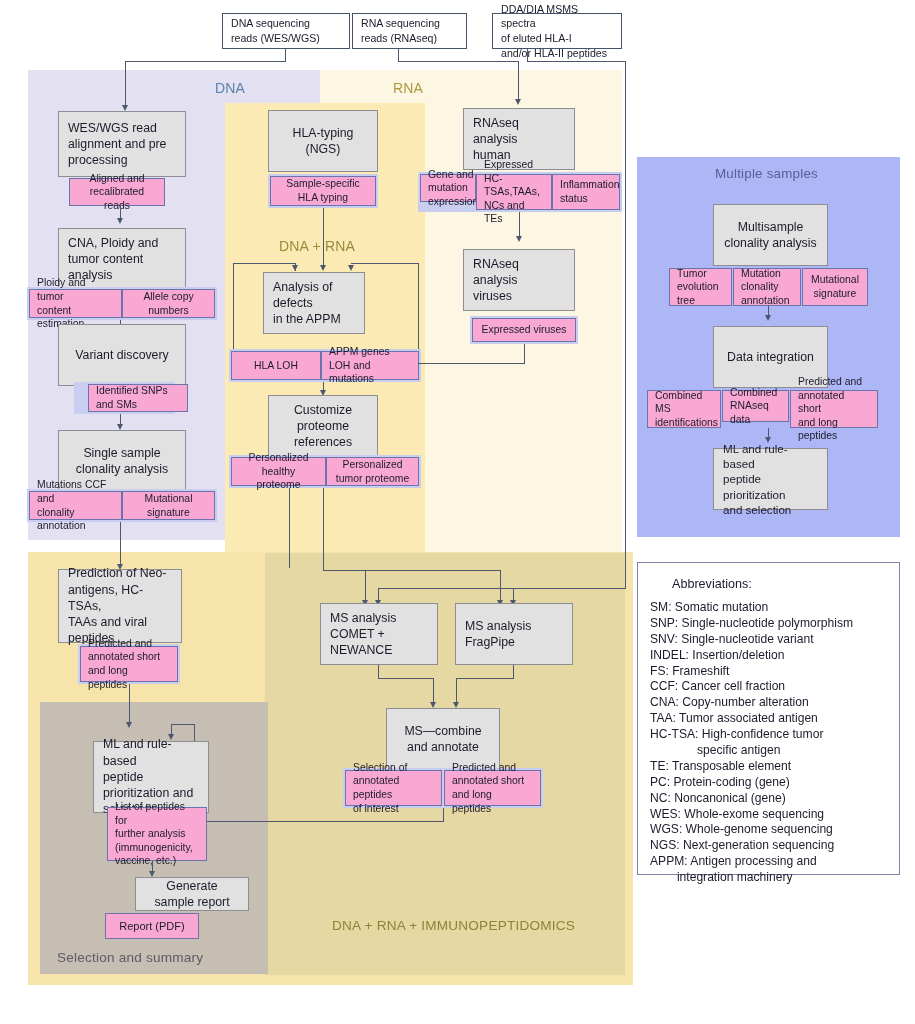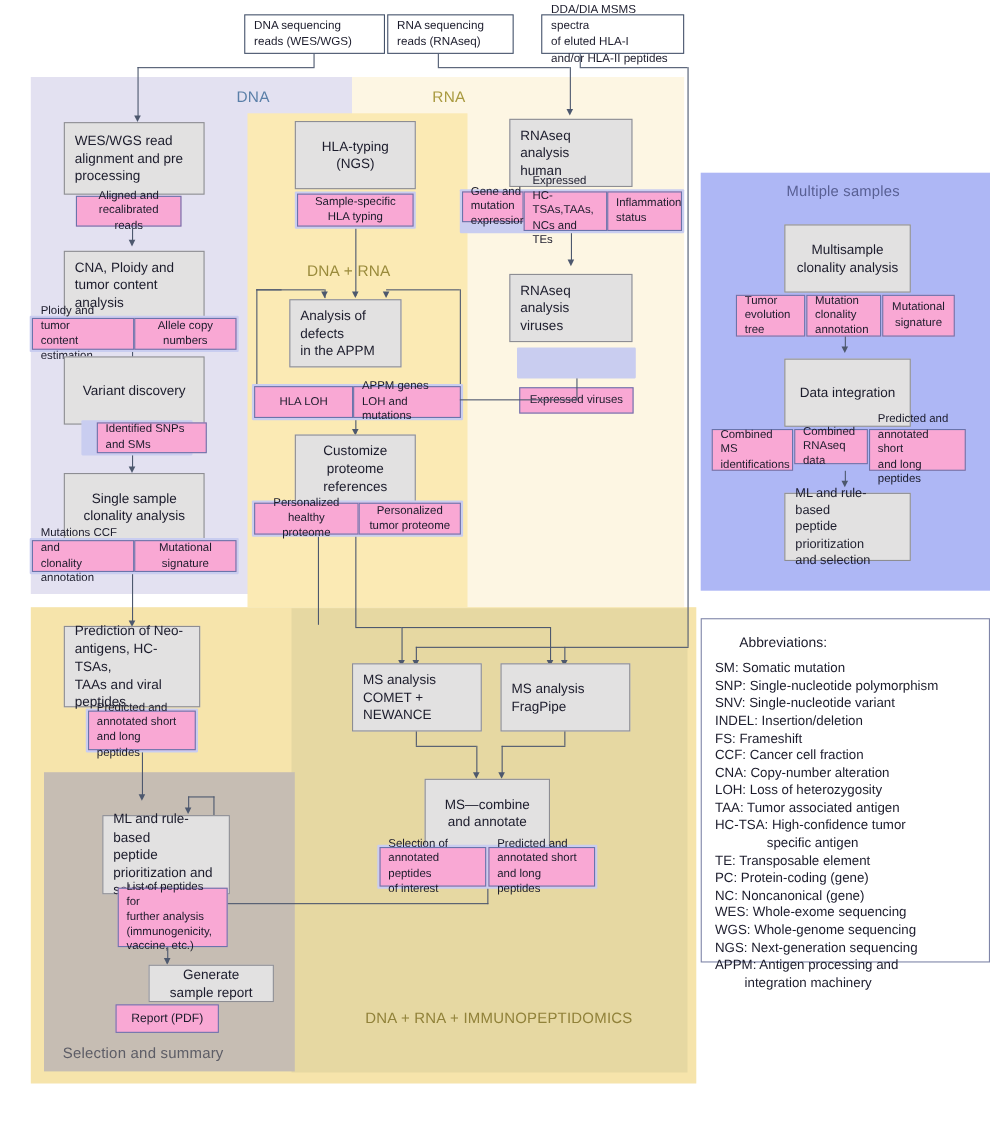--- a/index.html
+++ b/index.html
@@ -240,21 +240,21 @@
 status</span>
   </div>
   <div class="v" style="left:519px;top:212px;height:28px;"></div>
   <div class="arw" style="left:515.5px;top:236px;"></div>
 
   <div class="pbox" style="left:463px;top:249px;width:112px;height:62px;">
     <span style="white-space:pre-line;">RNAseq analysis
 viruses</span>
   </div>
   <div class="ogroup" style="left:470px;top:316px;width:108px;height:28px;"></div>
-  <div class="obox center" style="left:472px;top:318px;width:104px;height:24px;margin-top:34px;">
+  <div class="obox center" style="left:472px;top:318px;width:104px;height:24px;">
     <span style="white-space:pre-line;">Expressed viruses</span>
   </div>
 
   <div class="v" style="left:524px;top:344px;height:20px;"></div>
   <div class="h" style="left:418px;top:363px;width:107px;"></div>
 
   <div class="v" style="left:289px;top:488px;height:80px;"></div>
 
   <div class="pbox" style="left:58px;top:569px;width:124px;height:74px;">
     <span style="white-space:pre-line;">Prediction of Neo-
@@ -384,21 +384,20 @@
   <div id="abbrev" style="left:637px;top:562px;width:263px;height:313px;">
     <div class="ttl">Abbreviations:</div>
     <ul>
       <li>SM: Somatic mutation</li>
       <li>SNP: Single-nucleotide polymorphism</li>
       <li>SNV: Single-nucleotide variant</li>
       <li>INDEL: Insertion/deletion</li>
       <li>FS: Frameshift</li>
       <li>CCF: Cancer cell fraction</li>
       <li>CNA: Copy-number alteration</li>
-      <li>LOH: Loss of heterozygosity</li>
       <li>TAA: Tumor associated antigen</li>
       <li>HC-TSA: High-confidence tumor</li>
       <li>              specific antigen</li>
       <li>TE: Transposable element</li>
       <li>PC: Protein-coding (gene)</li>
       <li>NC: Noncanonical (gene)</li>
       <li>WES: Whole-exome sequencing</li>
       <li>WGS: Whole-genome sequencing</li>
       <li>NGS: Next-generation sequencing</li>
       <li>APPM: Antigen processing and</li>

